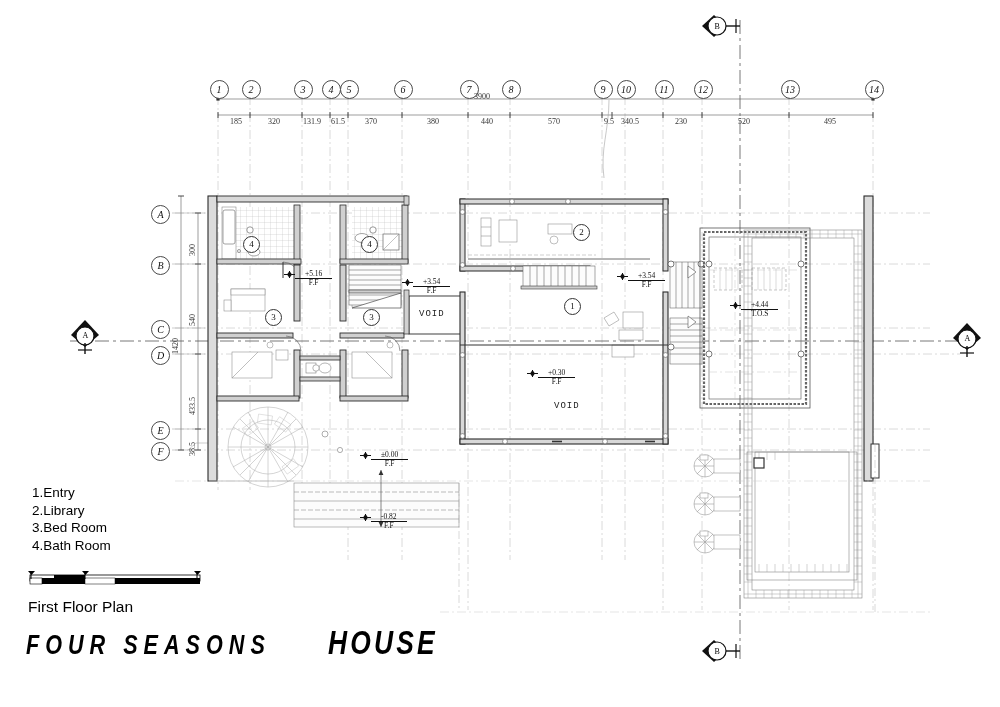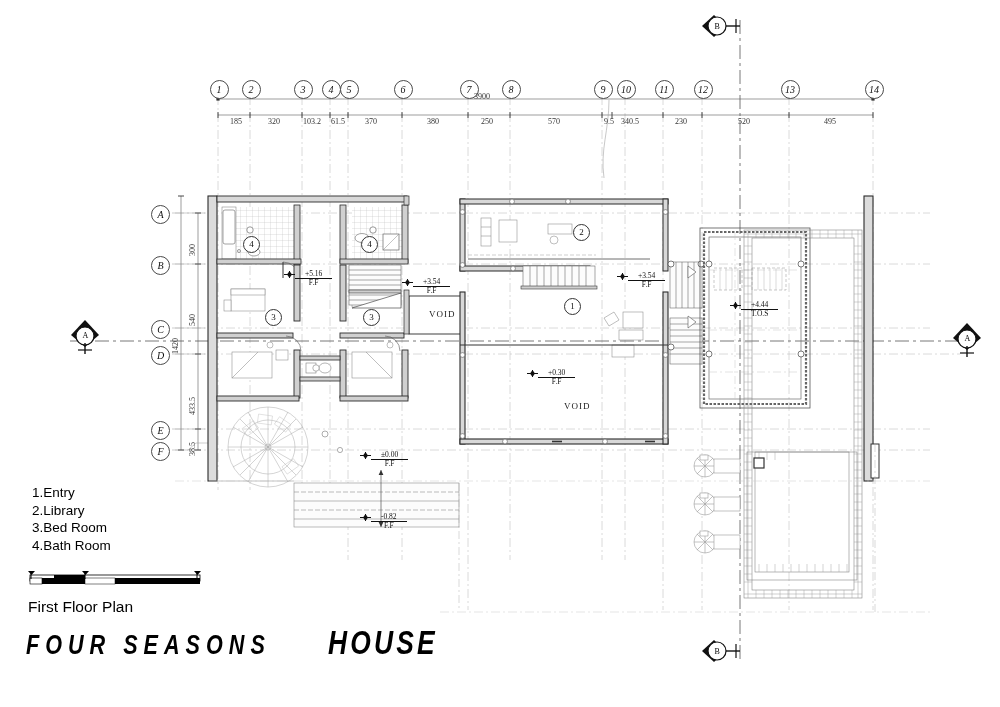--- a/index.html
+++ b/index.html
@@ -22,22 +22,22 @@
 
   
   .lvl{position:absolute;font-family:"Liberation Serif",serif;font-size:7.5px;
        color:#111;white-space:nowrap;line-height:8px;}
   .lvl .t{border-bottom:1px solid #111;display:block;padding:0 10px;}
   .lvl .b{display:block;text-align:center;}
 
   .roomnum{position:absolute;width:15px;height:15px;border:1px solid #333;
            border-radius:50%;background:#fff;font-family:"Liberation Serif",serif;
            font-size:9px;line-height:15px;text-align:center;color:#111;}
-  .void{position:absolute;font-family:Liberation Serif, serif;font-size:9px;
-        letter-spacing:1px;color:#222;margin-left:10px;}
+  .void{position:absolute;font-family:Liberation Mono, monospace;font-size:9px;
+        letter-spacing:1px;color:#222;}
 
   
   #legend{position:absolute;left:32px;top:484px;font-size:13.5px;line-height:17.5px;color:#000;}
   #planlabel{position:absolute;left:28px;top:598px;font-size:15.5px;color:#000;}
   #maintitle{position:absolute;left:26px;top:624px;height:34px;font-style:italic;}
   #maintitle .fs{font-family:"Liberation Sans",sans-serif;font-weight:bold;
       font-size:27px;letter-spacing:7.5px;transform:scaleX(.80);transform-origin:left center;
       display:inline-block;vertical-align:baseline;}
   #maintitle .hs{font-family:"Liberation Sans",sans-serif;font-weight:bold;
       font-size:33px;letter-spacing:4px;transform:scaleX(.80);transform-origin:left center;
@@ -653,25 +653,25 @@
     <div class="bub" style="left:151px;top:320px">C</div>
     <div class="bub" style="left:151px;top:346px">D</div>
     <div class="bub" style="left:151px;top:421px">E</div>
     <div class="bub" style="left:151px;top:442px">F</div>
   </div>
 
   <div>
     <div class="dimtxt" style="left:474px;top:92px">3900</div>
     <div class="dimtxt" style="left:230px;top:117px">185</div>
     <div class="dimtxt" style="left:268px;top:117px">320</div>
-    <div class="dimtxt" style="left:303px;top:117px">103.2</div>
+    <div class="dimtxt" style="left:303px;top:117px">131.9</div>
     <div class="dimtxt" style="left:331px;top:117px">61.5</div>
     <div class="dimtxt" style="left:365px;top:117px">370</div>
     <div class="dimtxt" style="left:427px;top:117px">380</div>
-    <div class="dimtxt" style="left:481px;top:117px">250</div>
+    <div class="dimtxt" style="left:481px;top:117px">440</div>
     <div class="dimtxt" style="left:548px;top:117px">570</div>
     <div class="dimtxt" style="left:604px;top:117px">9.5</div>
     <div class="dimtxt" style="left:621px;top:117px">340.5</div>
     <div class="dimtxt" style="left:675px;top:117px">230</div>
     <div class="dimtxt" style="left:738px;top:117px">520</div>
     <div class="dimtxt" style="left:824px;top:117px">495</div>
   </div>
 
   <div>
     <div class="dimtxt v" style="left:180px;top:340px;transform:rotate(-90deg) translate(-14px,-9px)">1420</div>

